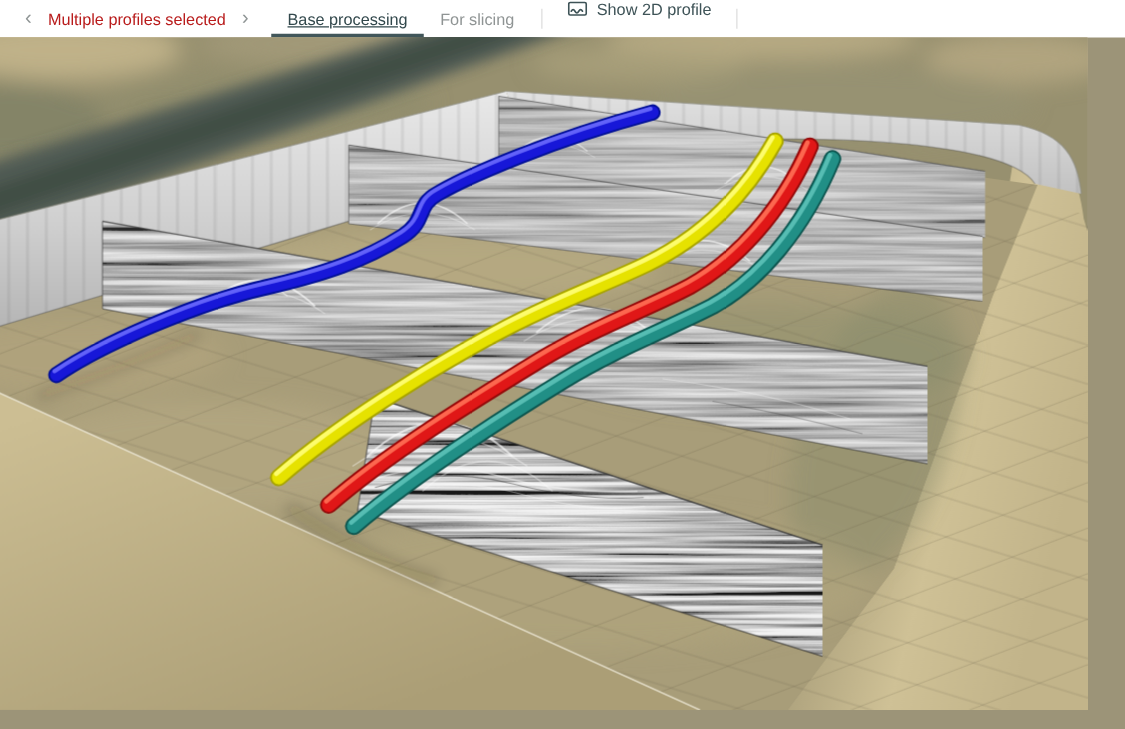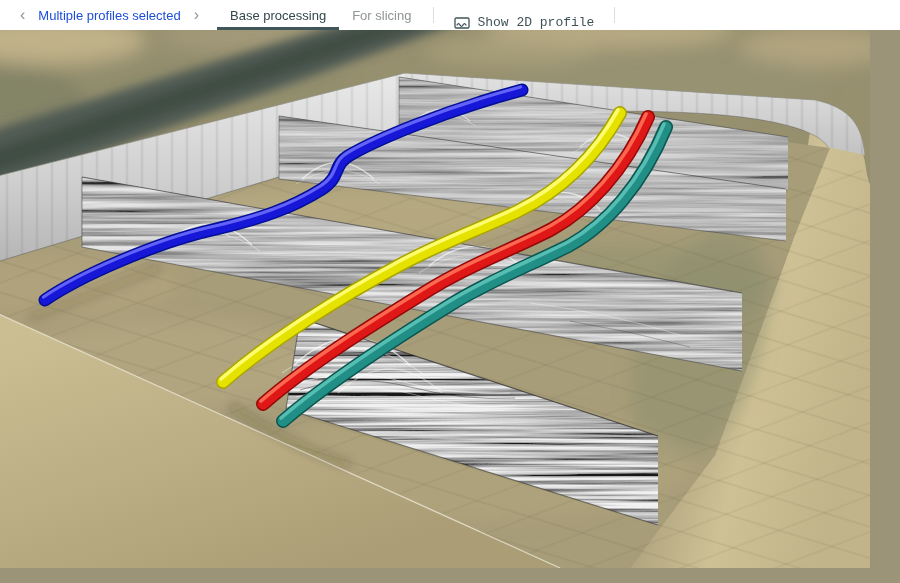--- a/index.html
+++ b/index.html
@@ -1,24 +1,24 @@
 <!DOCTYPE html>
 <html><head>
 <meta charset="utf-8">
 <style>
   html,body{margin:0;padding:0;}
   body{width:900px;height:583px;overflow:hidden;font-family:"Liberation Sans",sans-serif;background:#fff;}
   .toolbar{height:30px;display:flex;align-items:stretch;background:#ffffff;font-size:13px;color:#3e5357;user-select:none;}
   .nav{display:flex;align-items:center;gap:11px;margin:0 16px 0 18px;}
   .chev{font-size:16px;line-height:1;color:#8f9595;cursor:pointer;padding:0 2px;}
-  .nav-lbl{color:#1d4ed8;}
+  .nav-lbl{color:#b91c1c;}
   .tab{display:flex;align-items:center;padding:0 13px;color:#8f9494;cursor:pointer;white-space:nowrap;}
-  .tab.active{color:#32484c;box-shadow:inset 0 -3px 0 #41565a;}
+  .tab.active{color:#32484c;box-shadow:inset 0 -3px 0 #41565a;text-decoration:underline;}
   .sep{width:1px;background:#dddddd;margin:7px 9px;}
-  .act{display:flex;align-items:flex-end;gap:7px;padding:0 11px;cursor:pointer;color:#3e5357;white-space:nowrap;font-family:Liberation Mono, monospace;}
+  .act{display:flex;align-items:flex-start;gap:7px;padding:0 11px;cursor:pointer;color:#3e5357;white-space:nowrap;}
   .act svg{display:block;stroke:#3e5357;fill:none;stroke-width:1.3;stroke-linecap:round;stroke-linejoin:round;}
   .viewport{position:relative;width:900px;height:553px;background:#9c9478;overflow:hidden;}
   .viewport svg{display:block;position:absolute;left:0;top:0;}
 </style>
 </head>
 <body>
 
 <header class="toolbar">
   <div class="nav">
     <span class="chev">‹</span>

